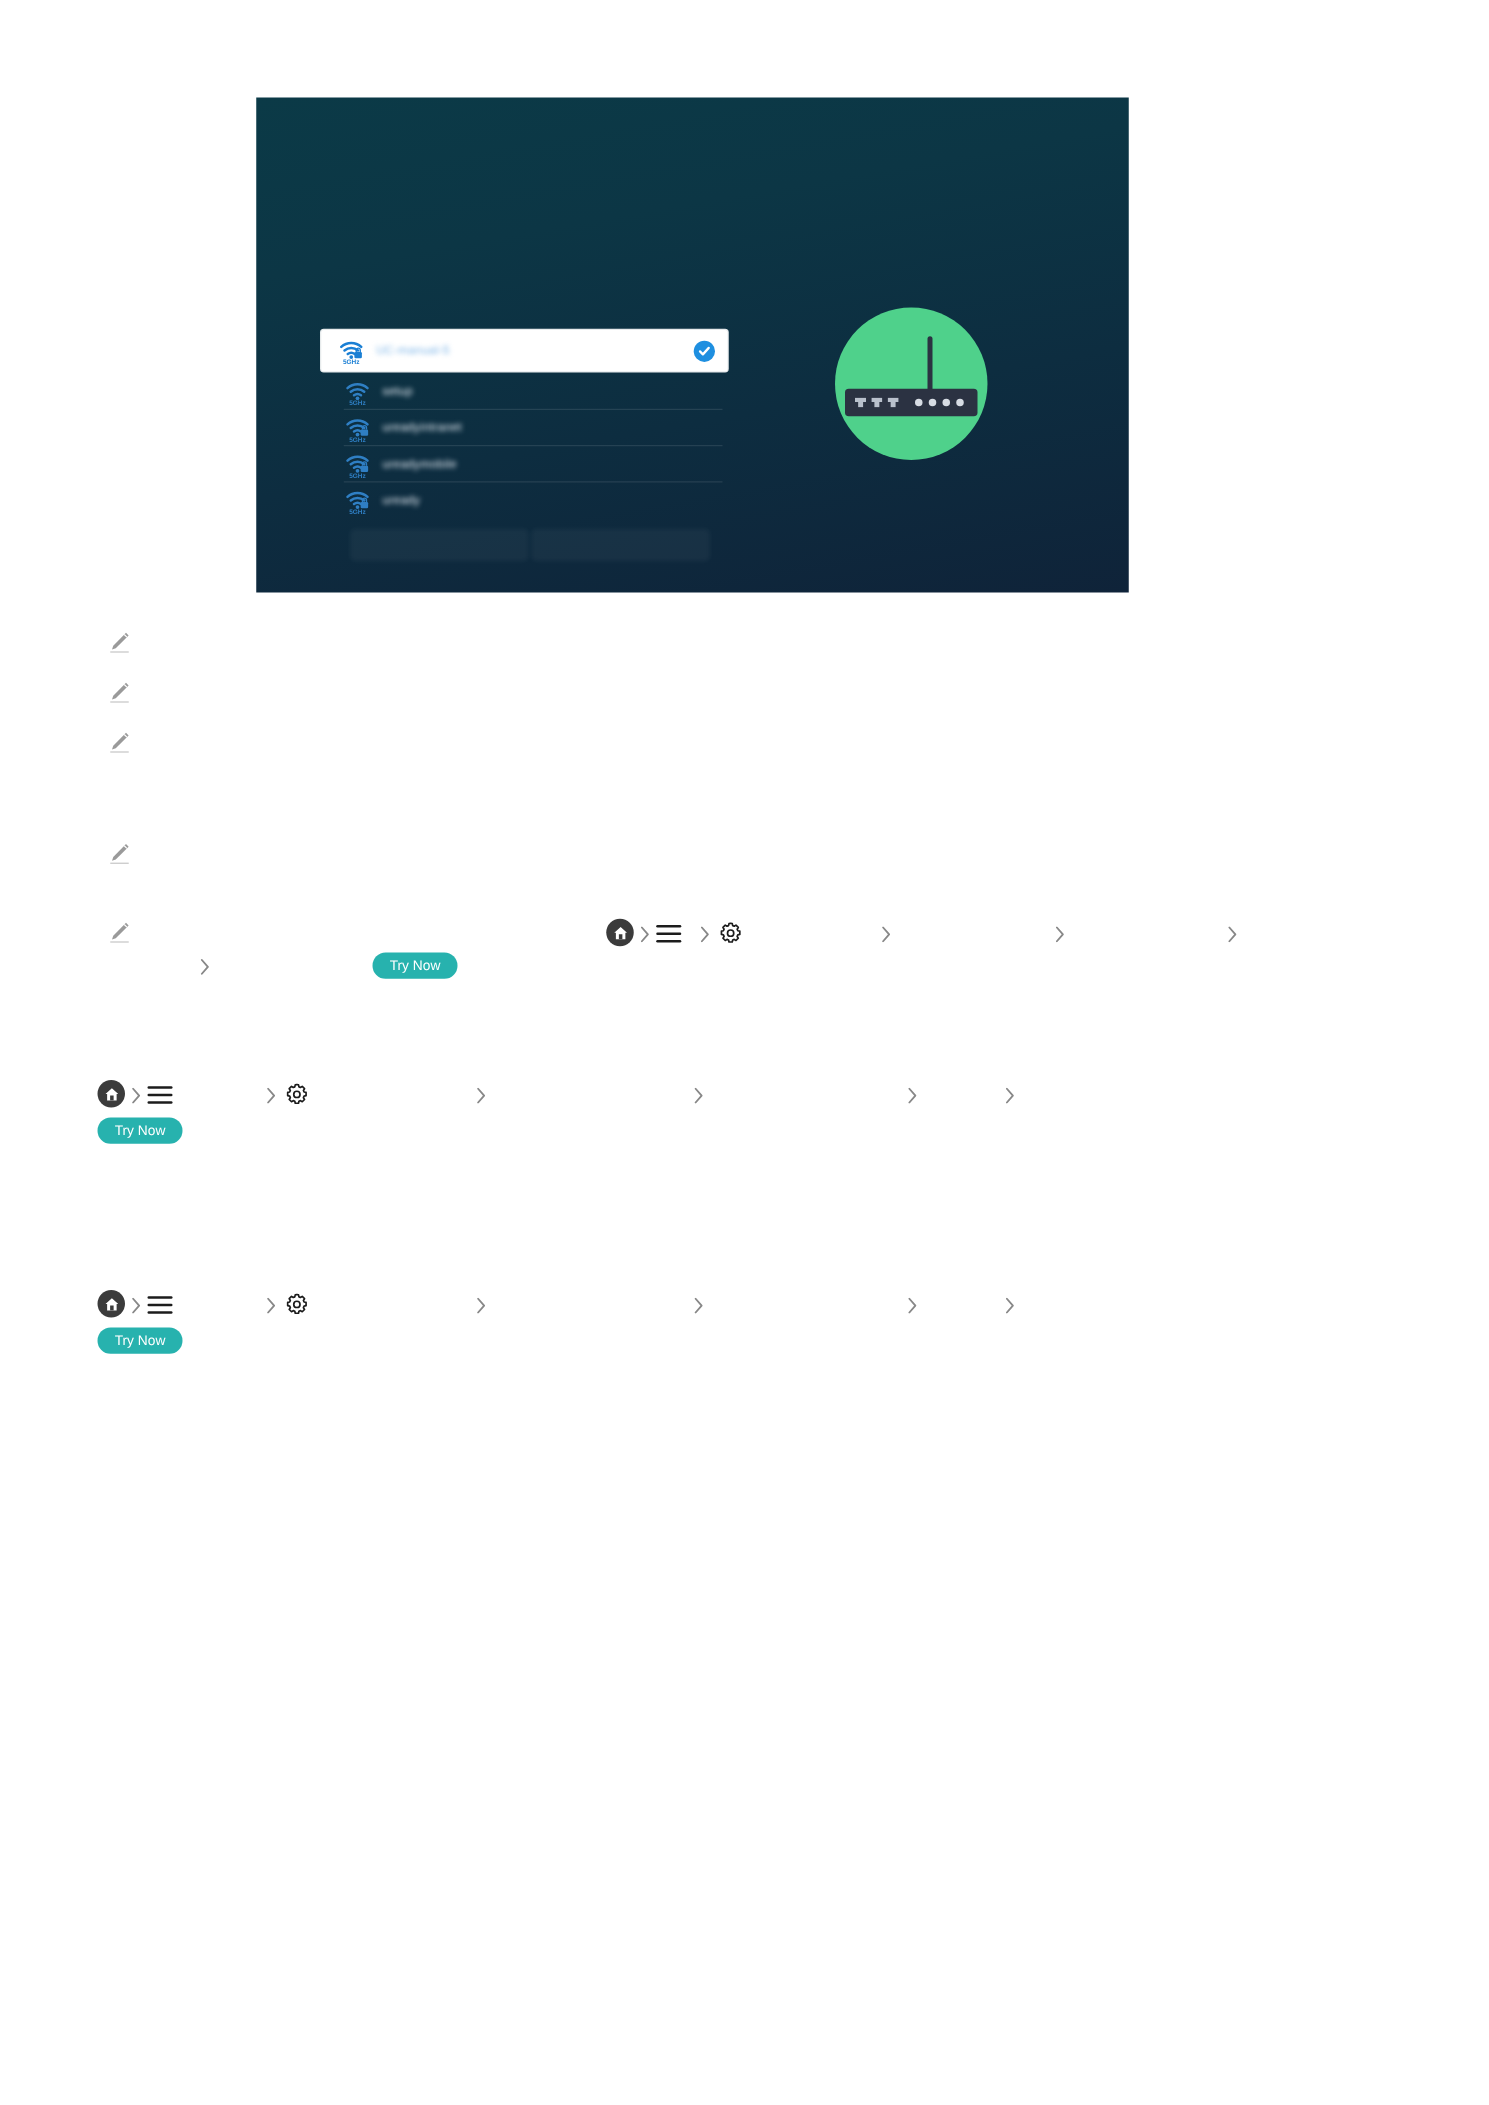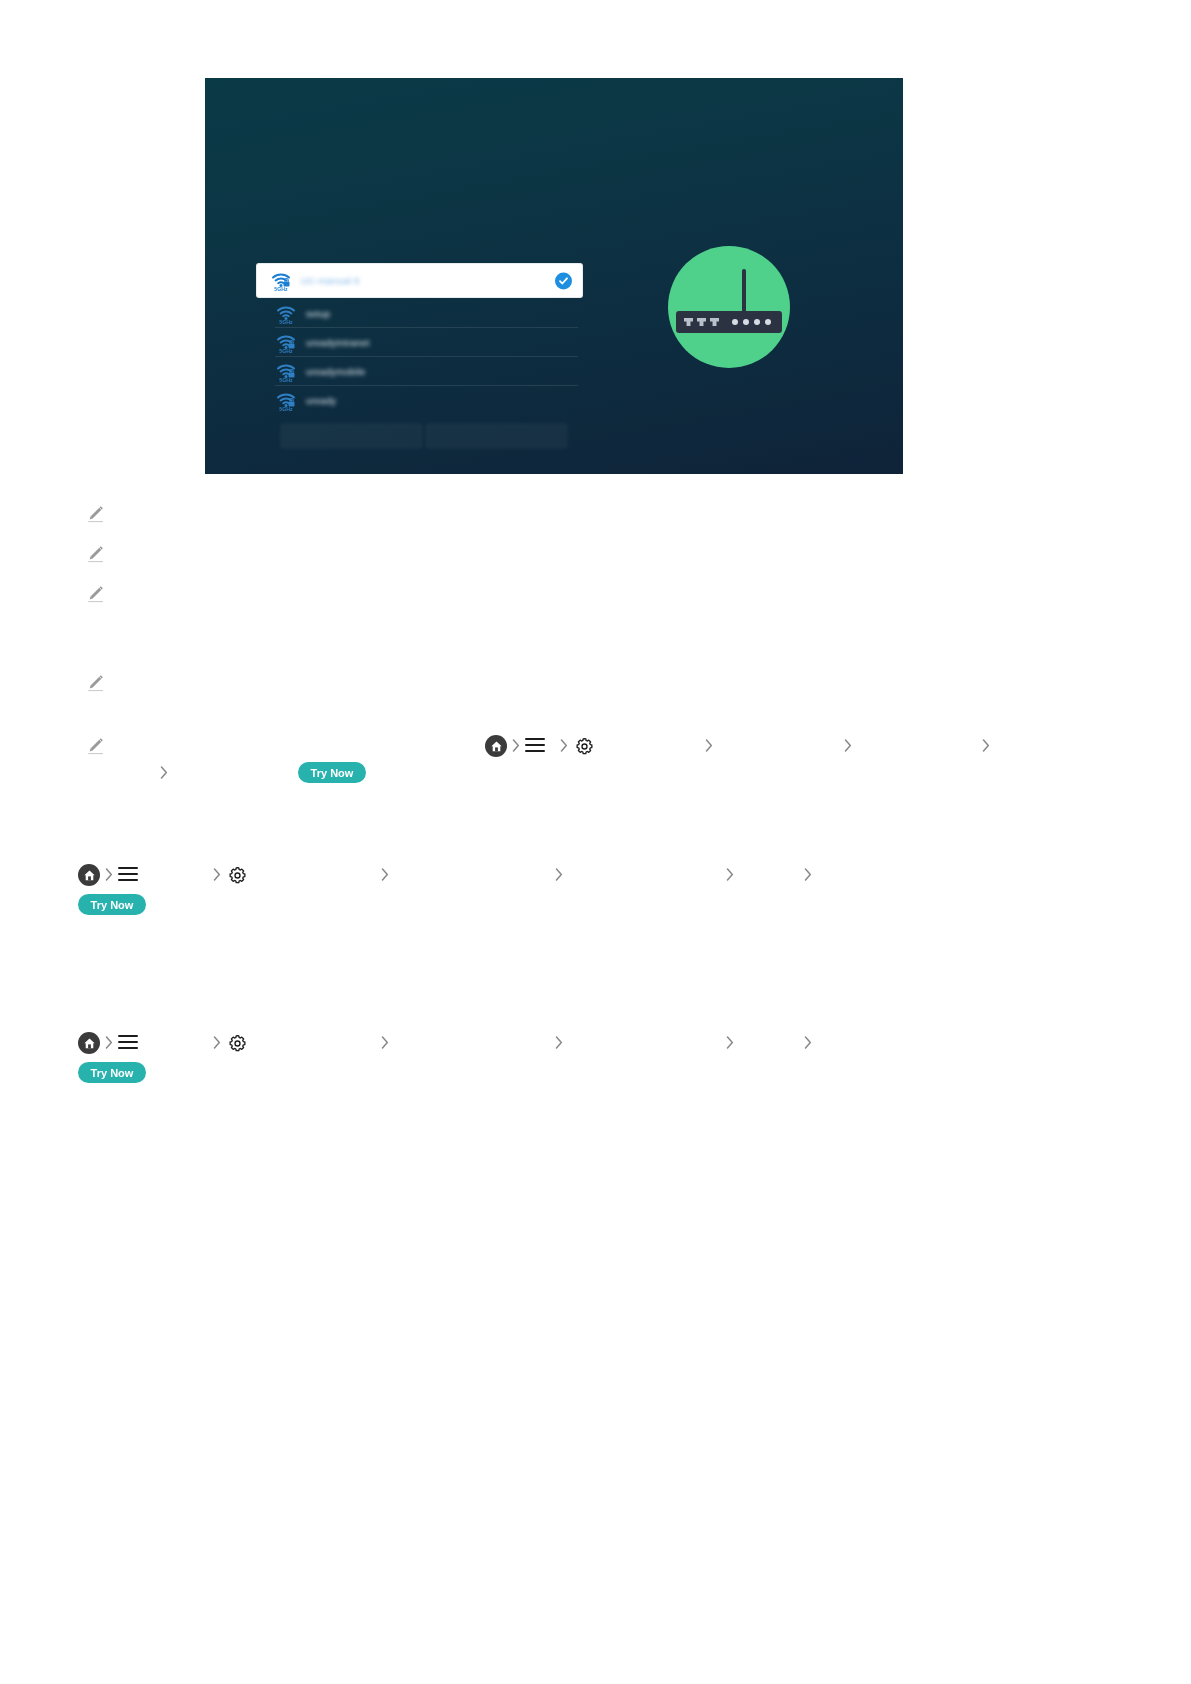--- a/index.html
+++ b/index.html
@@ -188,25 +188,24 @@
     line-height: 19px;
     color: #333333;
     white-space: pre-wrap;
     max-width: 980px;
   }
 
   
   .path {
     position: absolute;
     display: flex;
-    align-items: flex-start;
+    align-items: flex-end;
     flex-wrap: wrap;
     gap: 0px;
     max-width: 1010px;
-    font-weight: bold;
   }
   .home-ico {
     width: 22px;
     height: 22px;
     border-radius: 50%;
     background: #3b3b3b;
     display: inline-flex;
     align-items: center;
     justify-content: center;
     flex: 0 0 auto;

